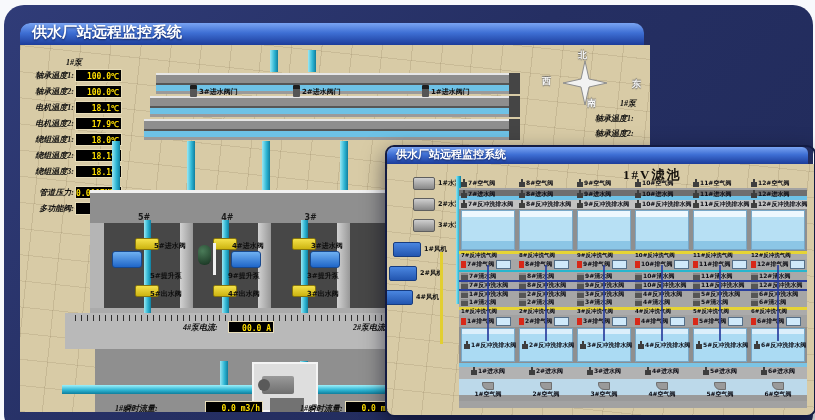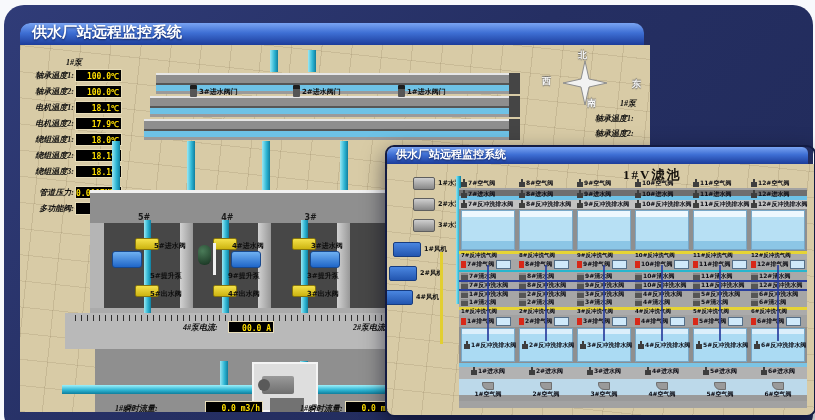--- a/index.html
+++ b/index.html
@@ -170,21 +170,21 @@
       <div class="chan" style="left:130px;top:51px;width:370px"></div>
       <div class="chan" style="left:124px;top:74px;width:376px"></div>
       <div class="cv" style="left:170px;top:40px">
         <span class="ic valve-ch"></span>
         <span>3#进水阀门</span>
         </div>
       <div class="cv" style="left:273px;top:40px">
         <span class="ic valve-ch"></span>
         <span>2#进水阀门</span>
         </div>
-      <div class="cv" style="left:378px;top:40px">
+      <div class="cv" style="left:402px;top:40px">
         <span class="ic valve-ch"></span>
         <span>1#进水阀门</span>
         </div>
 
       <svg style="position:absolute;left:540px;top:12px" width="50" height="52" viewBox="0 0 50 52">
         <polygon points="25,4 29,22 47,26 29,30 25,48 21,30 3,26 21,22" fill="#f2f2f2" stroke="#8d8d8d" stroke-width="1"></polygon>
       </svg>
       <span class="cmp" style="left:558px;top:4px">北</span>
       <span class="cmp" style="left:522px;top:30px">西</span>
       <span class="cmp" style="left:567px;top:52px">南</span>

